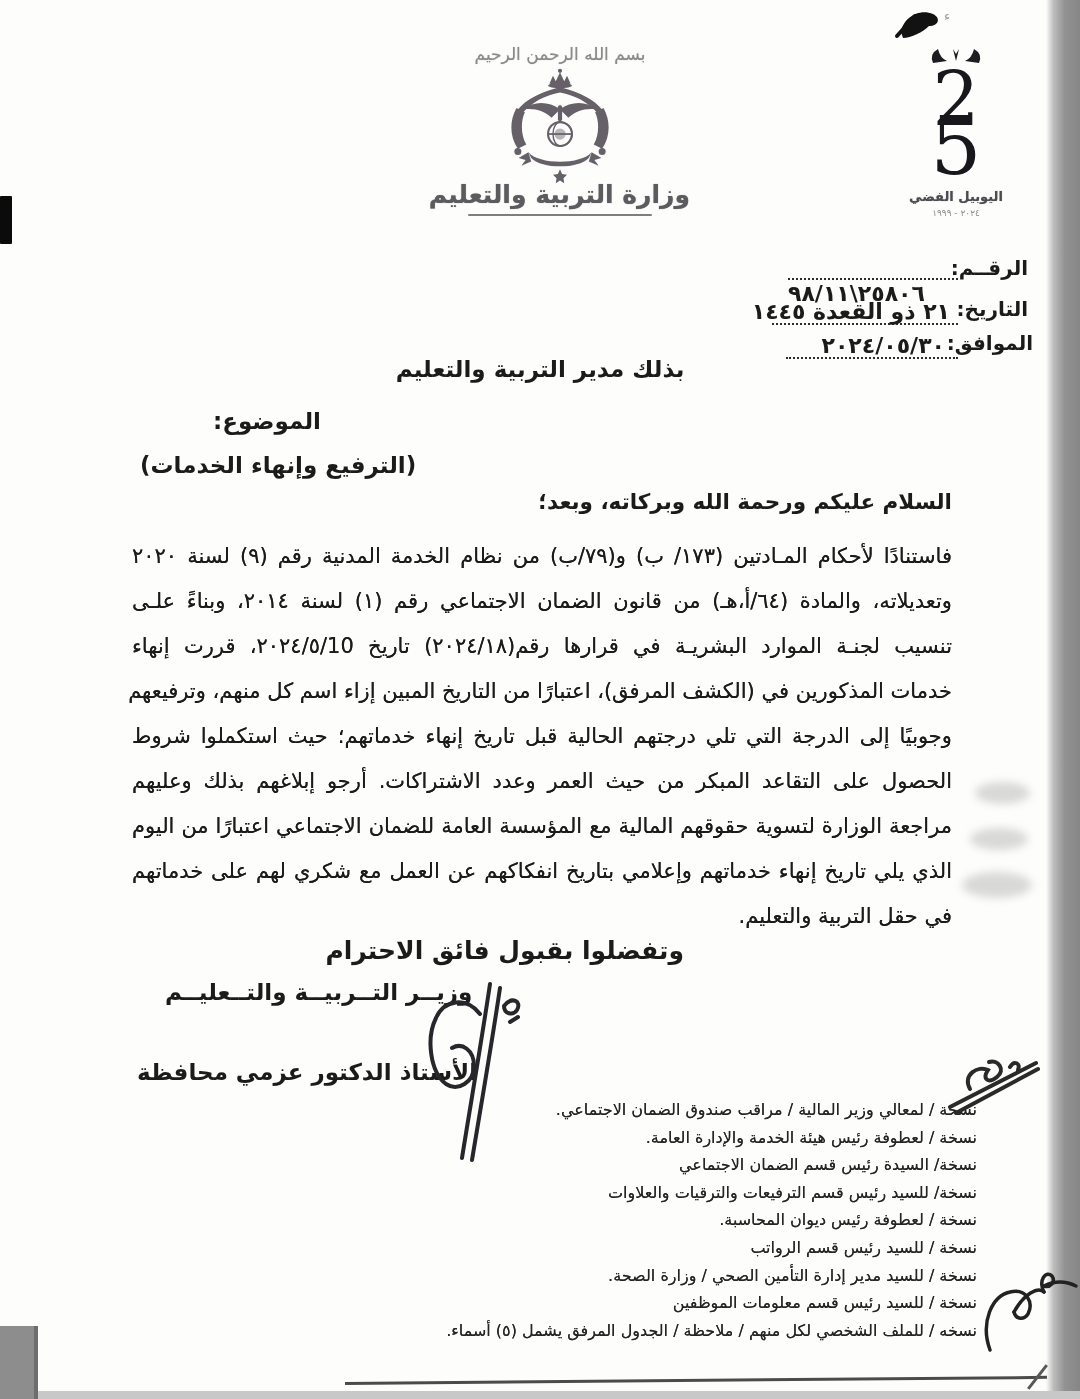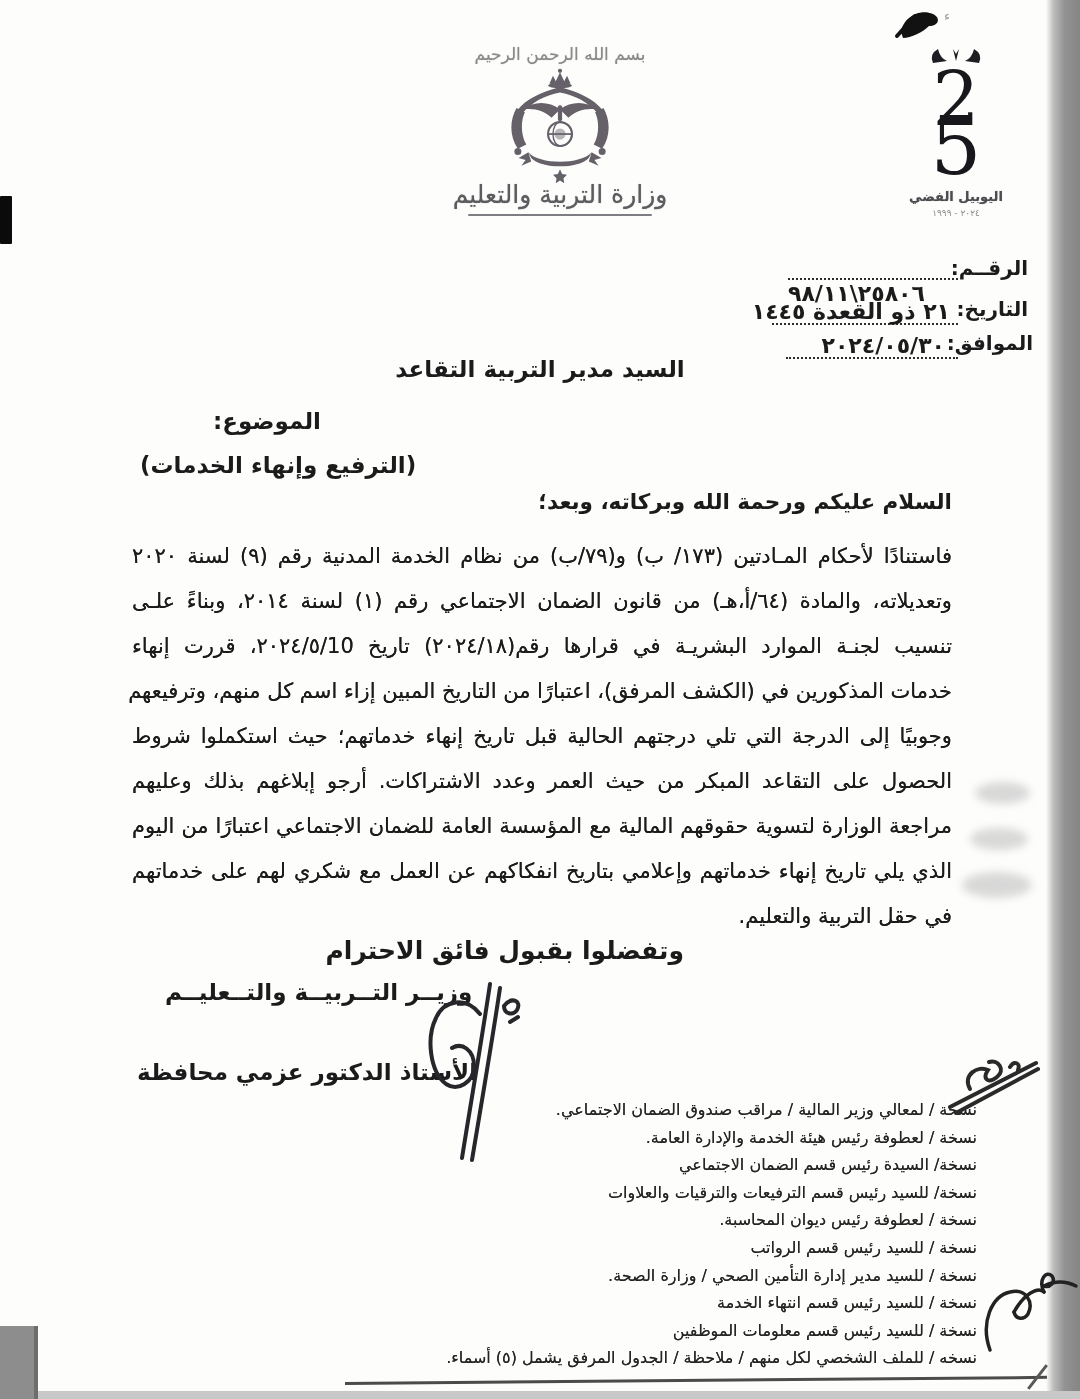--- a/index.html
+++ b/index.html
@@ -11,21 +11,21 @@
   .abs{position:absolute;}
   .ar{direction:rtl; unicode-bidi:isolate;}
   .nowrap{white-space:nowrap;}
   .num{direction:ltr; unicode-bidi:isolate;}
 
   
   #bismillah{left:405px; top:44px; width:310px; text-align:center;
     font-size:17px; color:#8a8a8a; text-shadow:0 0 1px #aaa; letter-spacing:0;}
   #crest{left:455px; top:68px;}
   #ministry-callig{left:430px; top:180px; width:260px; text-align:center;
-    font-size:25px; font-weight:normal; color:#5c5c60; text-shadow:0 0 1px #8a8a8a;}
+    font-size:25px; font-weight:bold; color:#5c5c60; text-shadow:0 0 1px #8a8a8a;}
   #ministry-underline{left:468px; top:214px; width:184px; height:2px; background:#7e7e82; border-radius:2px;}
 
   
   #jubilee{left:898px; top:48px; width:116px; text-align:center; color:#17171c;}
   #jubilee .d2{font-family:"DejaVu Serif",serif; font-size:74px; line-height:0.85; display:block;}
   #jubilee .d5{font-family:"DejaVu Serif",serif; font-size:80px; line-height:0.85; display:block; margin-top:-18px;}
   #jubilee .lbl{display:block; margin-top:8px; font-size:13px; font-weight:bold; color:#4c4c50; text-shadow:0 0 1px #999;}
   #jubilee .yrs{display:block; margin-top:4px; font-size:9px; color:#8d8d8d; letter-spacing:1px;}
 
   
@@ -125,21 +125,21 @@
   <div class="abs ref-value num" style="left:788px; top:281px;">٢٥٨٠٦\٩٨/١١</div>
 
   <div class="abs ar ref-label" style="right:52px; top:297px;margin-left:8px;">التاريخ:</div>
   <div class="abs dots" style="left:772px; top:323px; width:186px;"></div>
   <div class="abs ar ref-value" style="right:130px; top:299px;">٢١ ذو القعدة ١٤٤٥</div>
 
   <div class="abs ar ref-label" style="right:47px; top:331px;">الموافق:</div>
   <div class="abs dots" style="left:786px; top:357px; width:172px;"></div>
   <div class="abs ref-value num" style="right:135px; top:333px;">٢٠٢٤/٠٥/٣٠</div>
 
-  <div class="abs ar h-line" style="left:360px; top:356px; width:360px; text-align:center;">السيد مدير التربية التقاعد</div>
+  <div class="abs ar h-line" style="left:360px; top:356px; width:360px; text-align:center;">بذلك مدير التربية والتعليم</div>
   <div class="abs ar h-line" style="left:213px; top:408px;">الموضوع:</div>
   <div class="abs ar h-line" style="left:140px; top:452px;">(الترفيع وإنهاء الخدمات)</div>
   <div id="salutation" class="abs ar">السلام عليكم ورحمة الله وبركاته، وبعد؛</div>
 
   <div id="body-block" class="abs">
       <div class="body-line">فاستنادًا لأحكام المـادتين (١٧٣/ ب) و(٧٩/ب) من نظام الخدمة المدنية رقم (٩) لسنة ٢٠٢٠</div>
       <div class="body-line">وتعديلاته، والمادة (٦٤/أ،هـ) من قانون الضمان الاجتماعي رقم (١) لسنة ٢٠١٤، وبناءً علـى</div>
       <div class="body-line">تنسيب لجنـة الموارد البشريـة في قرارها رقم(٢٠٢٤/١٨) تاريخ ٢٠٢٤/٥/10، قررت إنهاء</div>
       <div class="body-line">خدمات المذكورين في (الكشف المرفق)، اعتبارًا من التاريخ المبين إزاء اسم كل منهم، وترفيعهم</div>
       <div class="body-line">وجوبيًا إلى الدرجة التي تلي درجتهم الحالية قبل تاريخ إنهاء خدماتهم؛ حيث استكملوا شروط</div>
@@ -173,21 +173,20 @@
   </svg>
 
   <div id="cc-list" class="abs">
       <div class="cc-item">نسخة / لمعالي وزير المالية / مراقب صندوق الضمان الاجتماعي.</div>
       <div class="cc-item">نسخة / لعطوفة رئيس هيئة الخدمة والإدارة العامة.</div>
       <div class="cc-item">نسخة/ السيدة رئيس قسم الضمان الاجتماعي</div>
       <div class="cc-item">نسخة/ للسيد رئيس قسم الترفيعات والترقيات والعلاوات</div>
       <div class="cc-item">نسخة / لعطوفة رئيس ديوان المحاسبة.</div>
       <div class="cc-item">نسخة / للسيد رئيس قسم الرواتب</div>
       <div class="cc-item">نسخة / للسيد مدير إدارة التأمين الصحي / وزارة الصحة.</div>
-      <div class="cc-item">نسخة / للسيد رئيس قسم انتهاء الخدمة</div>
       <div class="cc-item">نسخة / للسيد رئيس قسم معلومات الموظفين</div>
       <div class="cc-item">نسخه / للملف الشخصي لكل منهم / ملاحظة / الجدول المرفق يشمل (٥) أسماء.</div>
     </div>
 
   <svg class="abs" style="left:980px; top:1258px;" width="100" height="100" viewBox="0 0 100 100">
     <g fill="none" stroke="#222" stroke-width="3.5" stroke-linecap="round">
       <path d="M10 92 C0 64 12 38 30 34 C46 30 54 44 48 56 C44 62 36 62 34 54"></path>
       <path d="M34 54 C44 36 58 28 64 34"></path>
       <path d="M64 34 C58 22 66 12 72 18 C76 24 70 30 64 28"></path>
       <path d="M64 28 C76 22 88 24 96 28"></path>

